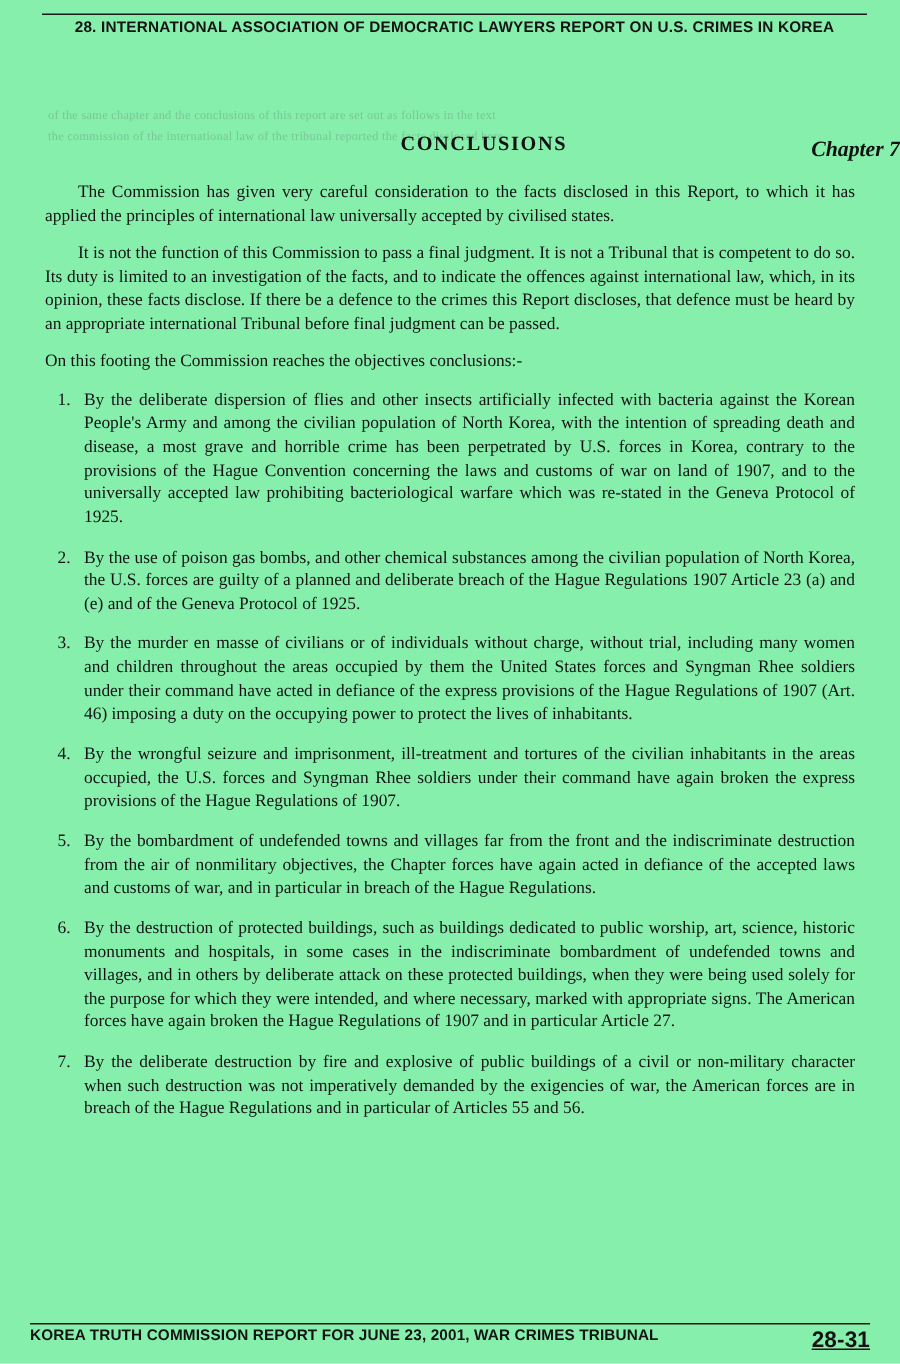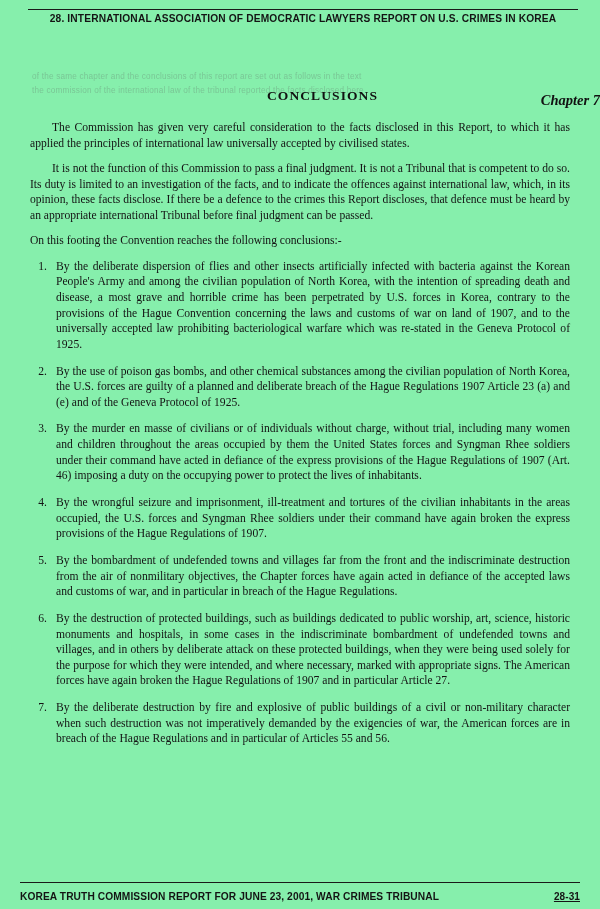--- a/index.html
+++ b/index.html
@@ -23,21 +23,21 @@
     padding: 0;
     background: #86efac;
   }
   
   .ghost {
     position: absolute;
     left: 0; right: 0;
     color: rgba(90, 90, 90, 0.28);
     font-size: 8.2px;
     letter-spacing: 0.2px;
-    font-family: Liberation Sans, sans-serif;
+    font-family: Liberation Serif, serif;
     white-space: nowrap;
     overflow: hidden;
     pointer-events: none;
   }
 
   .header-rule-top {
     position: absolute;
     top: 9px;
     left: 28px;
     right: 22px;
@@ -138,40 +138,40 @@
     right: 20px;
     display: flex;
     justify-content: space-between;
     align-items: flex-start;
     font-family: "Liberation Sans", sans-serif;
     font-weight: bold;
     font-size: 10.2px;
     color: #141414;
     letter-spacing: 0.1px;
   }
-  .footer-right { font-size: 10px; text-decoration: underline; }
+  .footer-right { font-size: 15px; text-decoration: underline; }
 </style>
 </head>
 <body>
 
 <div class="page">
 
   <div class="header-rule-top"></div>
   <div class="running-head">28. INTERNATIONAL ASSOCIATION OF DEMOCRATIC LAWYERS REPORT ON U.S. CRIMES IN KOREA</div>
 
   <div class="ghost" style="top:72px; left:32px; width:540px;">of the same chapter and the conclusions of this report are set out as follows in the text</div>
   <div class="ghost" style="top:86px; left:32px; width:540px;">the commission of the international law of the tribunal reported the facts disclosed here</div>
 
   <div class="chapter-label">Chapter 7</div>
   <div class="chapter-title">CONCLUSIONS</div>
 
   <div class="body-area">
     <p class="para indent">The Commission has given very careful consideration to the facts disclosed in this Report, to which it has applied the principles of international law universally accepted by civilised states.</p>
     <p class="para indent">It is not the function of this Commission to pass a final judgment.  It is not a Tribunal that is competent to do so.  Its duty is limited to an investigation of the facts, and to indicate the offences against international law, which, in its opinion, these facts disclose.  If there be a defence to the crimes this Report discloses, that defence must be heard by an appropriate international Tribunal before final judgment can be passed.</p>
-    <p class="para">On this footing the Convention reaches the following conclusions:-</p>
+    <p class="para">On this footing the Commission reaches the objectives conclusions:-</p>
 
     <ul class="list">
       <li>
         <span class="num">1.</span>
         <span class="txt">By the deliberate dispersion of flies and other insects artificially infected with bacteria against the Korean People's Army and among the civilian population of North Korea, with the intention of spreading death and disease, a most grave and horrible crime has been perpetrated by U.S. forces in Korea, contrary to the provisions of the Hague Convention concerning the laws and customs of war on land of 1907, and to the universally accepted law prohibiting bacteriological warfare which was re-stated in the Geneva Protocol of 1925.</span>
       </li>
       <li>
         <span class="num">2.</span>
         <span class="txt">By the use of poison gas bombs, and other chemical substances among the civilian population of North Korea, the U.S. forces are guilty of a planned and deliberate breach of the Hague Regulations 1907 Article 23 (a) and (e) and of the Geneva Protocol of 1925.</span>
       </li>

